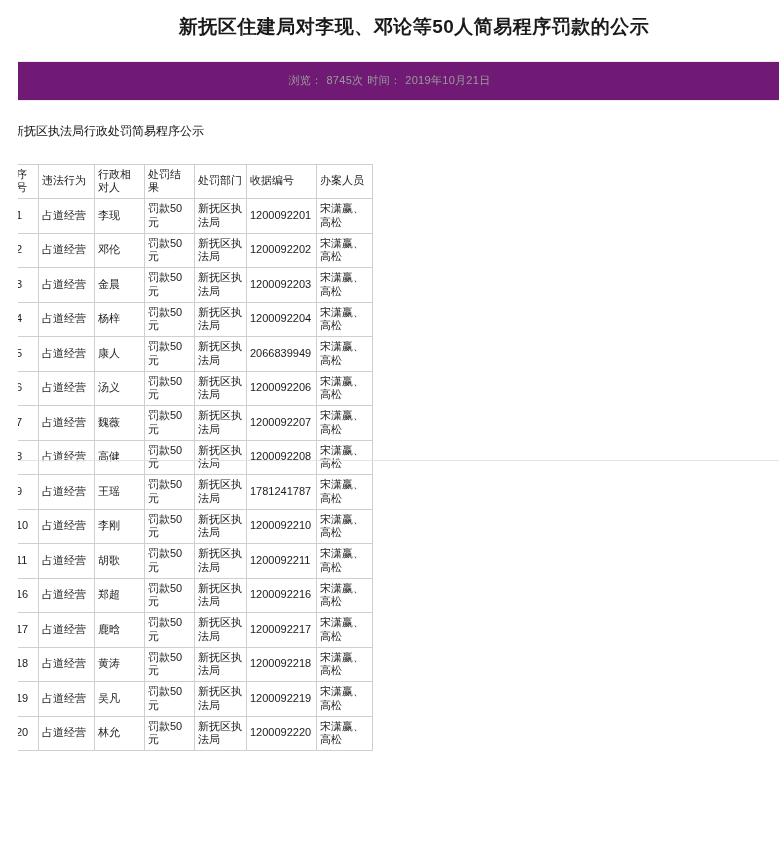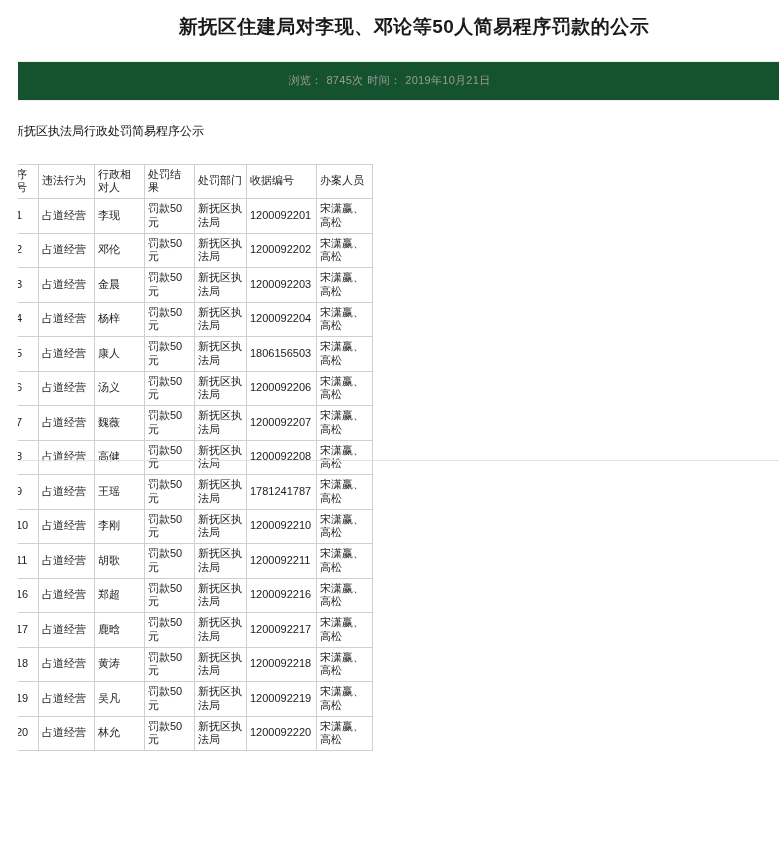--- a/index.html
+++ b/index.html
@@ -37,21 +37,21 @@
   .doc-title {
     font-size: 19px;
     font-weight: bold;
     color: #1a1a1a;
     letter-spacing: 0.5px;
     line-height: 1.4;
     margin: 0;
     padding-left: 40px;
   }
   .meta-bar {
-    background: #14532d;
+    background: #701a75;
     height: 38px;
     display: flex;
     align-items: center;
     justify-content: center;
     border-top: 1px solid #ececec;
     border-bottom: 1px solid #ececec;
     margin: 6px 0 0 0;
   }
   .meta-text {
     font-size: 11px;
@@ -184,21 +184,21 @@
             <td>新抚区执法局</td>
             <td>1200092204</td>
             <td>宋潇赢、高松</td>
           </tr>
           <tr>
             <td class="idx">5</td>
             <td>占道经营</td>
             <td>康人</td>
             <td>罚款50元</td>
             <td>新抚区执法局</td>
-            <td>1806156503</td>
+            <td>2066839949</td>
             <td>宋潇赢、高松</td>
           </tr>
           <tr>
             <td class="idx">6</td>
             <td>占道经营</td>
             <td>汤义</td>
             <td>罚款50元</td>
             <td>新抚区执法局</td>
             <td>1200092206</td>
             <td>宋潇赢、高松</td>

